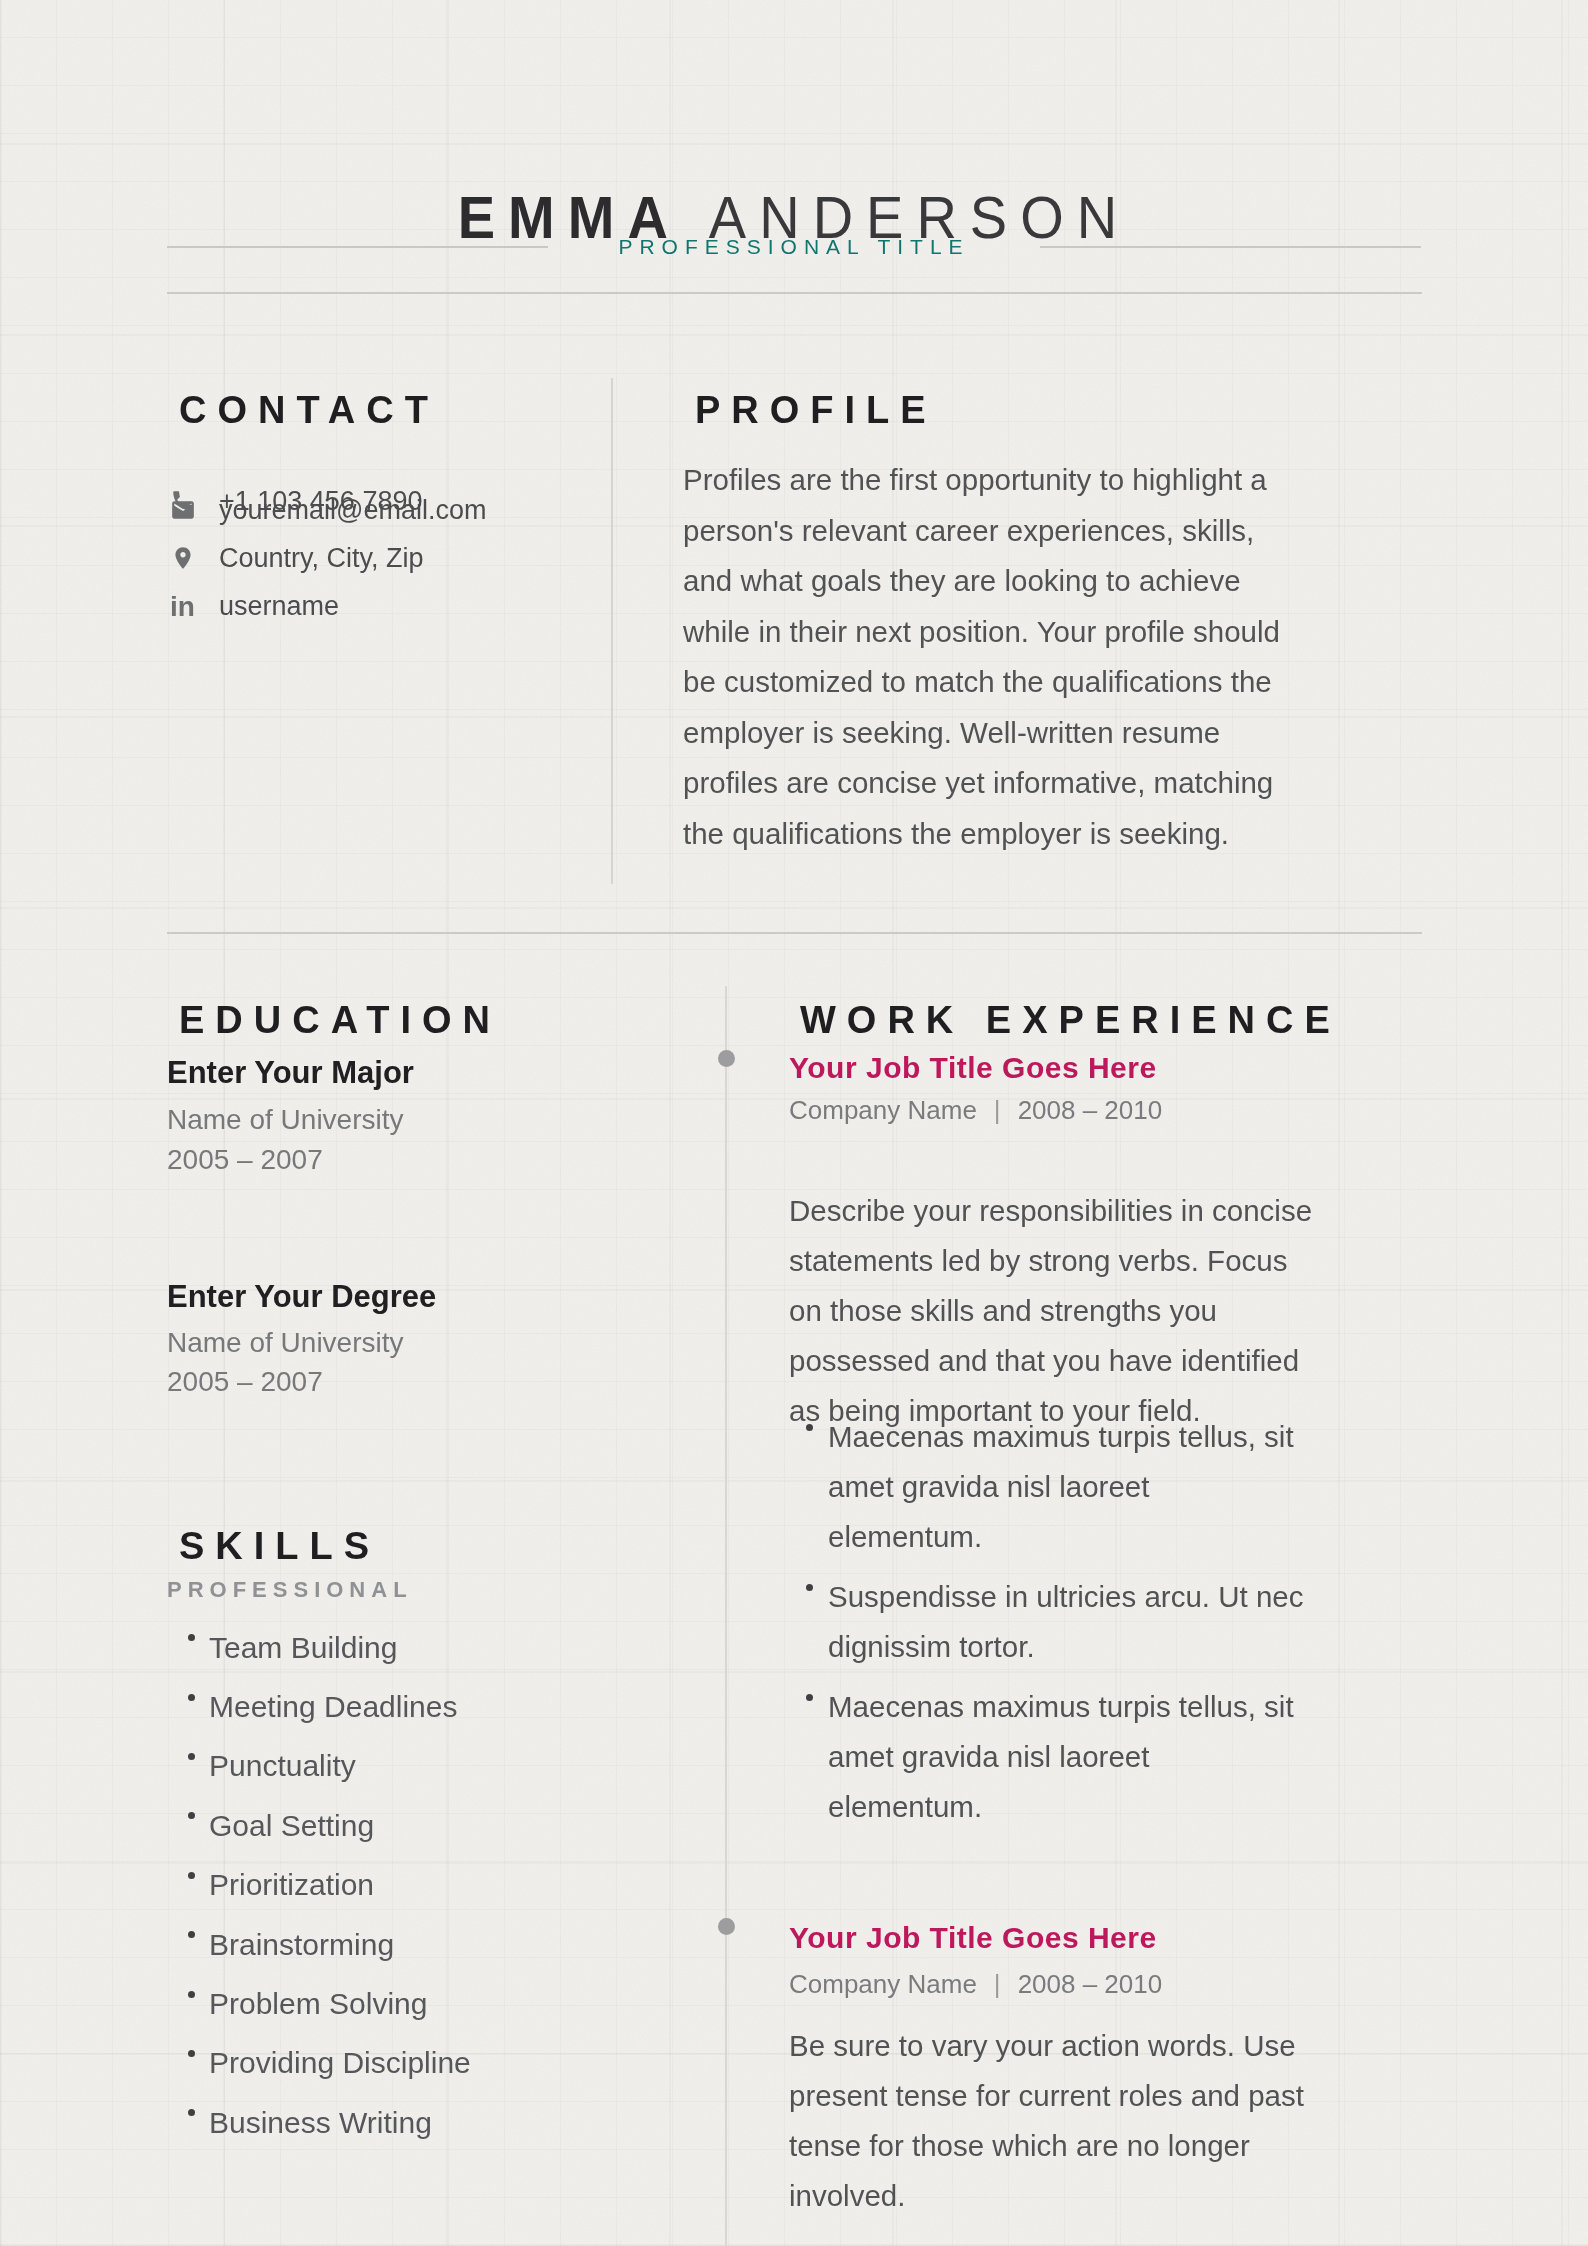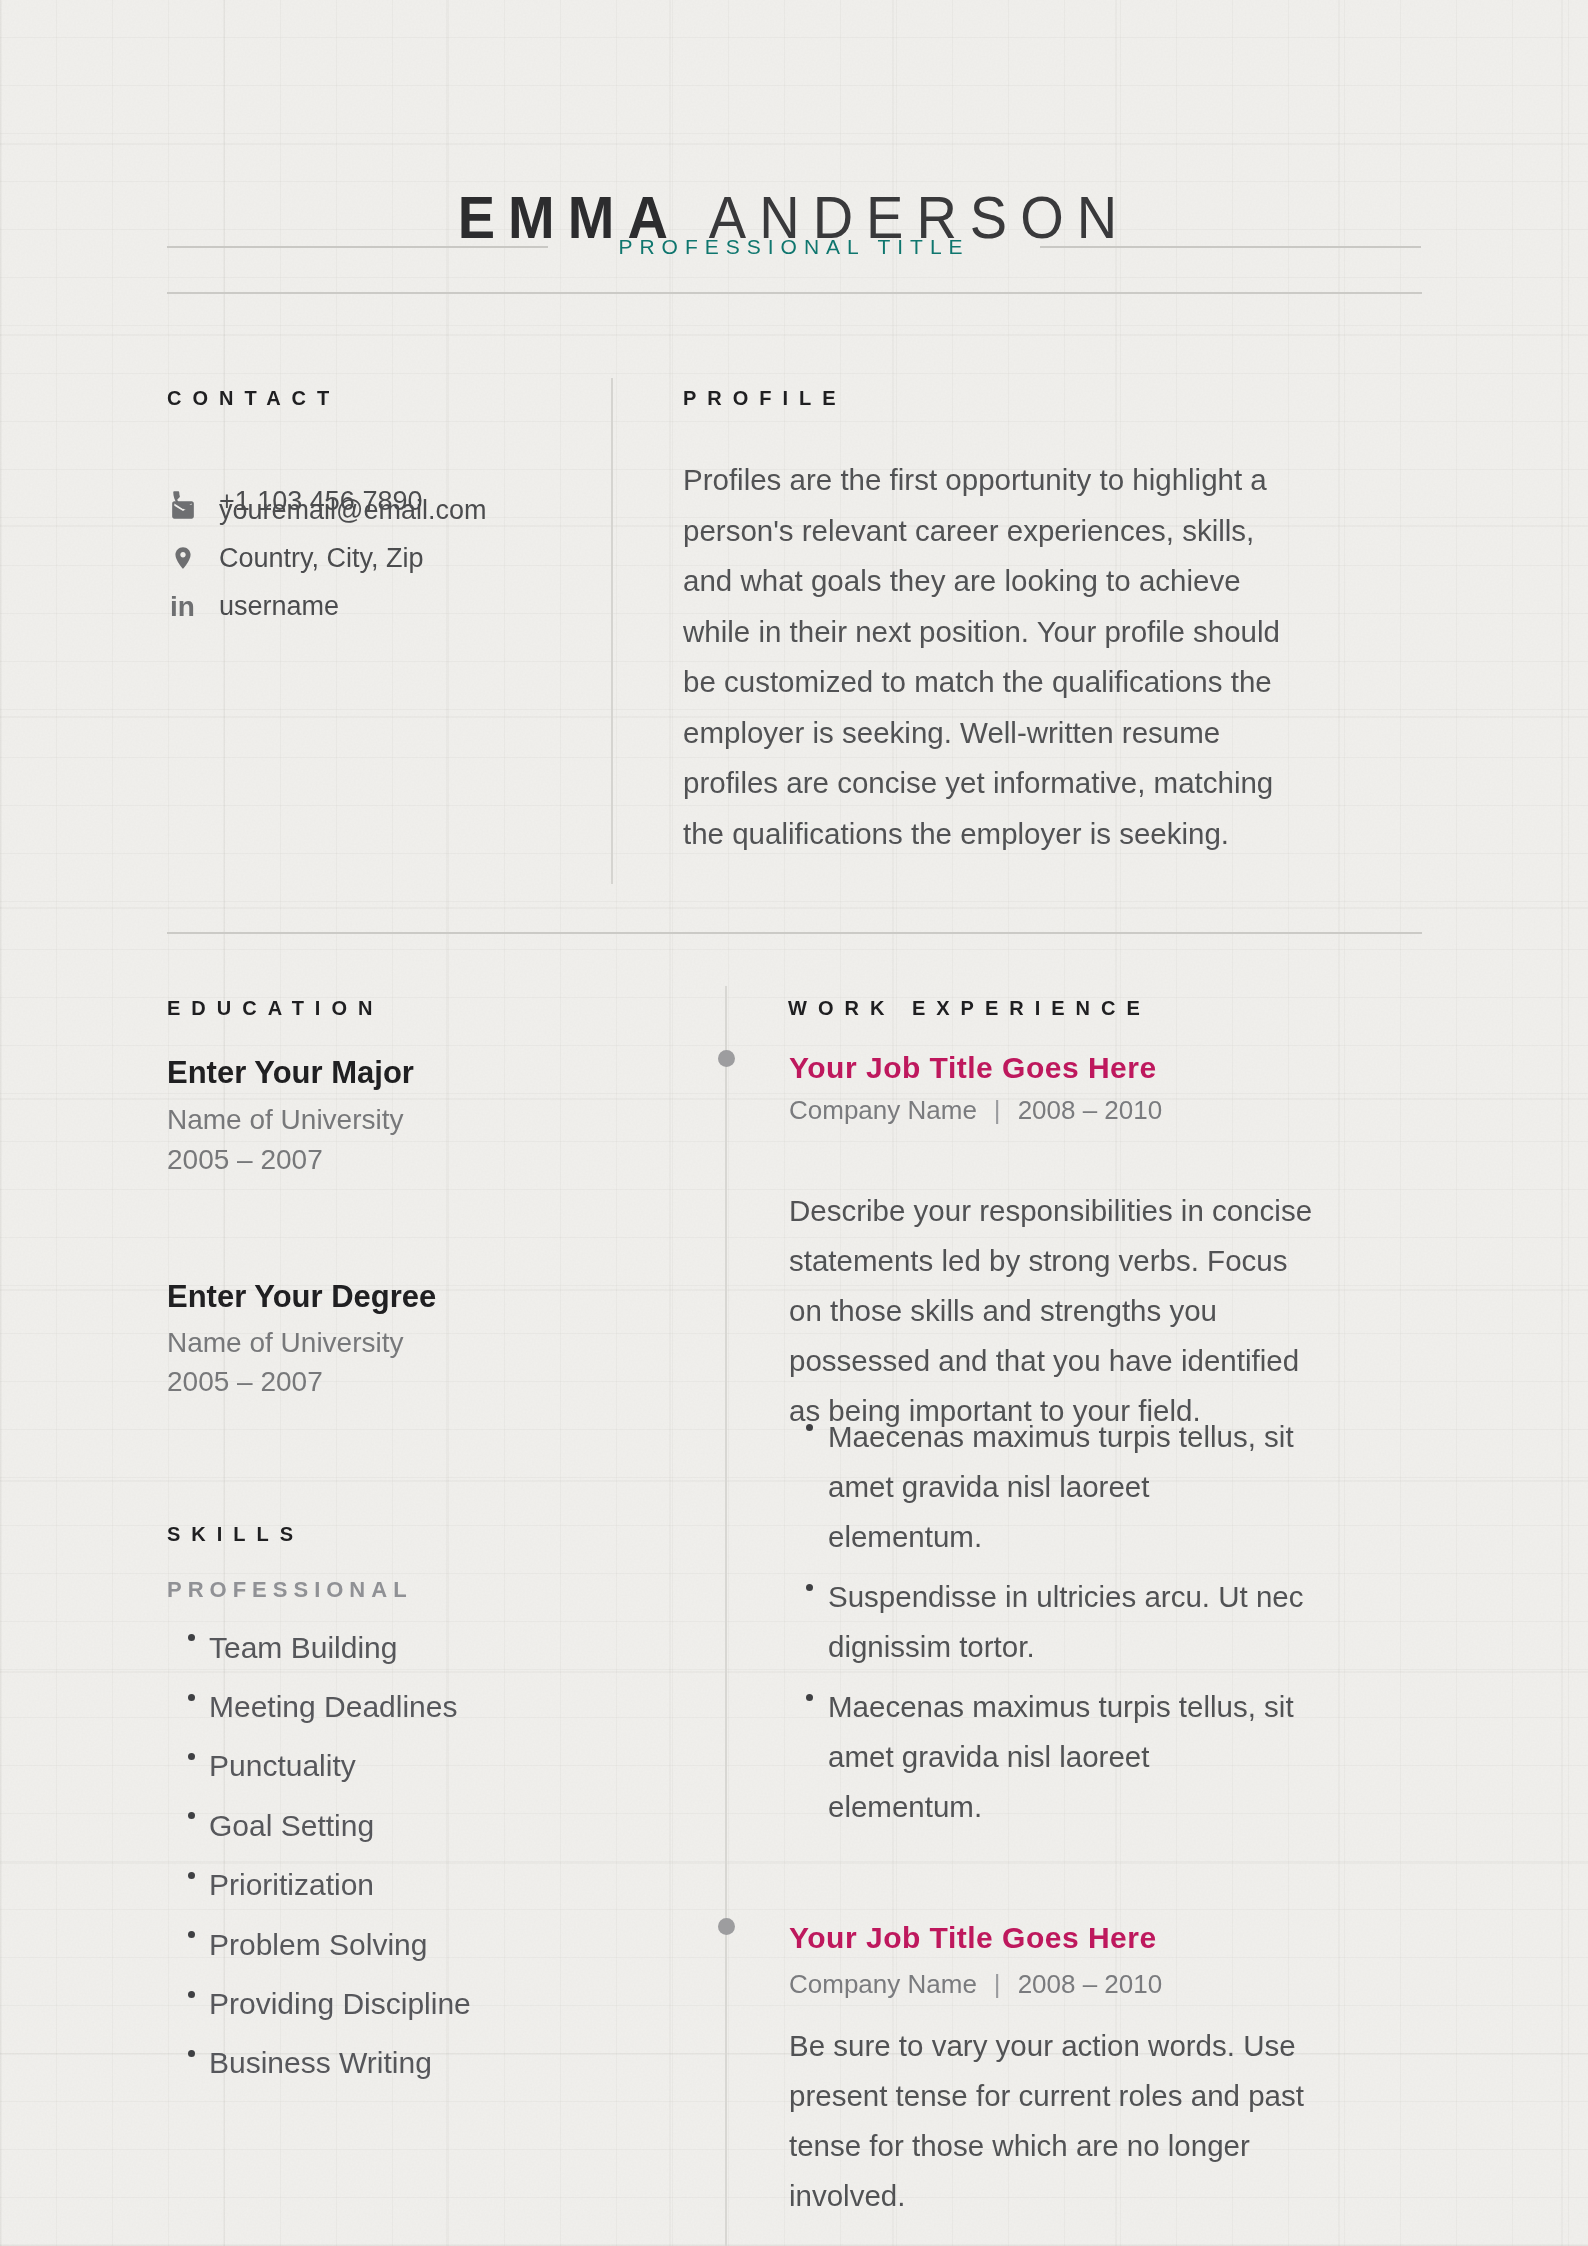--- a/index.html
+++ b/index.html
@@ -33,21 +33,21 @@
     display:flex; align-items:center;
   }
   .subtitle-row .rule { flex:1; height:2px; background:#c9c8c4; }
   .subtitle-row .label {
     margin:0 70px; font-size:21px; letter-spacing:7px;
     color:#0f766e; white-space:nowrap;
   }
   .header-rule { position:absolute; top:292px; left:167px; width:1255px; height:2px; background:#cbcac6; }
 
   .section-heading {
-    position:absolute; margin:0; font-size:20px; line-height:36px;
+    position:absolute; margin:12px; font-size:38px; line-height:36px;
     font-weight:700; letter-spacing:11px; color:#1f1f21; white-space:nowrap;
   }
 
   
   .contact-row {
     position:absolute; left:170px; height:32px;
     display:flex; align-items:center; gap:22px;
     font-size:27px; color:#4b4c4e; white-space:nowrap;
   }
   .contact-row .ico { width:27px; height:27px; display:flex; align-items:center; justify-content:flex-start; flex:0 0 27px; }
@@ -191,20 +191,21 @@
 
   <h2 class="section-heading" style="left:167px; top:1516px;">SKILLS</h2>
   <div class="skills-sub">PROFESSIONAL</div>
 
   <ul class="skills-list">
     <li>Team Building</li>
     <li>Meeting Deadlines</li>
     <li>Punctuality</li>
     <li>Goal Setting</li>
     <li>Prioritization</li>
+    <li>Brainstorming</li>
     <li>Problem Solving</li>
     <li>Providing Discipline</li>
     <li>Business Writing</li>
   </ul>
 
   <h2 class="section-heading" style="left:788px; top:990px;">WORK EXPERIENCE</h2>
 
   <div class="timeline"></div>
   <div class="tdot" style="top:1050px;"></div>
   <div class="tdot" style="top:1918px;"></div>

